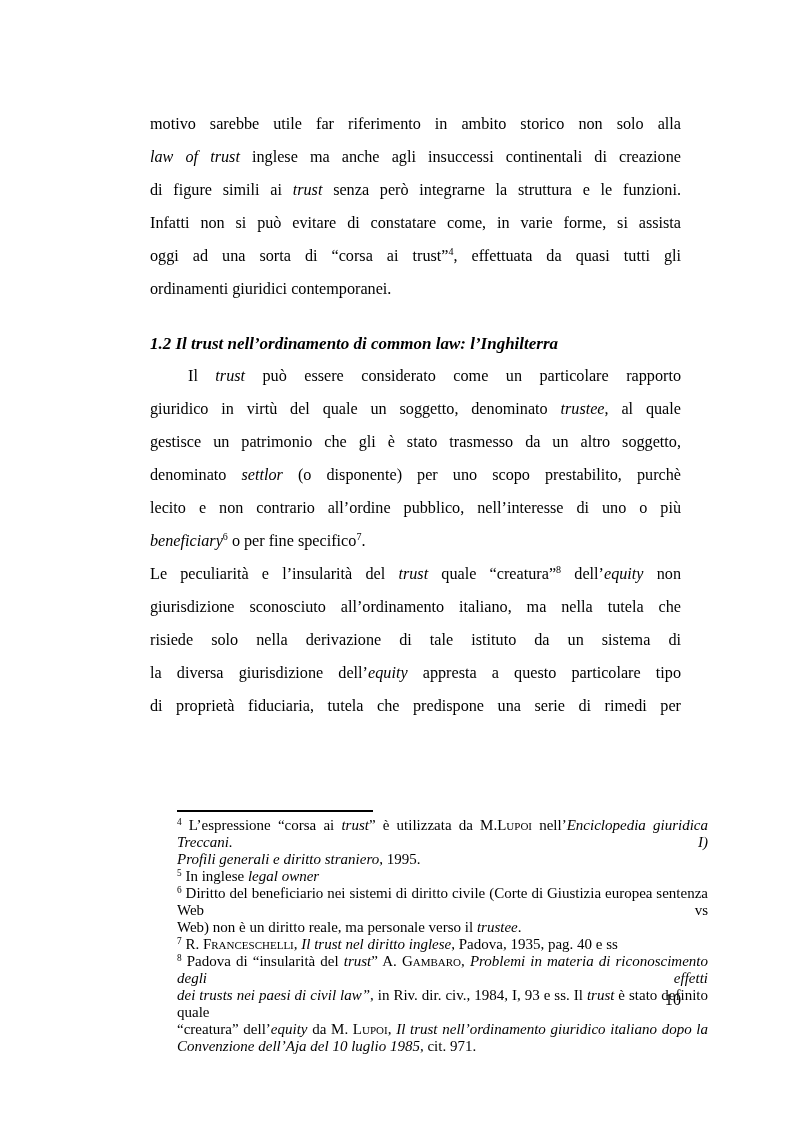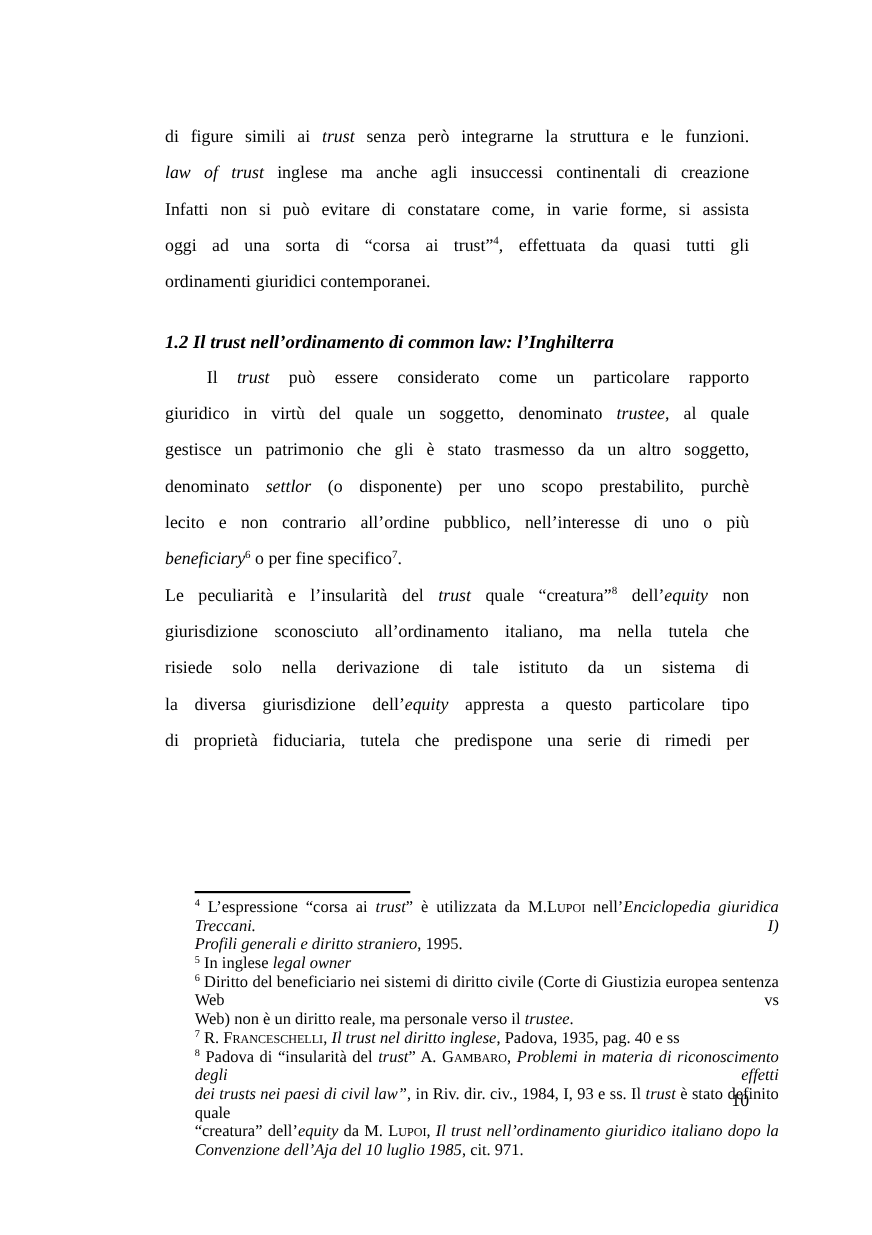--- a/index.html
+++ b/index.html
@@ -68,22 +68,23 @@
     line-height: 33px;
   }
 </style>
 </head>
 <body>
 
 <div class="page">
 
   <div class="doc">
     <div class="para">
+        <div class="line"><span>motivo sarebbe utile far riferimento in ambito storico non solo alla</span></div>
+        <div class="line"><span class="i">law of trust</span><span> inglese ma anche agli insuccessi continentali di creazione</span></div>
         <div class="line"><span>di figure simili ai </span><span class="i">trust</span><span> senza però integrarne la struttura e le funzioni.</span></div>
-        <div class="line"><span class="i">law of trust</span><span> inglese ma anche agli insuccessi continentali di creazione</span></div>
         <div class="line"><span>Infatti non si può evitare di constatare come, in varie forme, si assista</span></div>
         <div class="line"><span>oggi ad una sorta di “corsa ai trust”</span><sup>4</sup><span>, effettuata da quasi tutti gli</span></div>
         <div class="line last"><span>ordinamenti giuridici contemporanei.</span></div>
       </div>
 
     <h2 class="heading">1.2 Il trust nell’ordinamento di common law: l’Inghilterra</h2>
 
     <div class="para">
         <div class="line indent"><span>Il </span><span class="i">trust</span><span> può essere considerato come un particolare rapporto</span></div>
         <div class="line"><span>giuridico in virtù del quale un soggetto, denominato </span><span class="i">trustee</span><span>, al quale</span></div>

